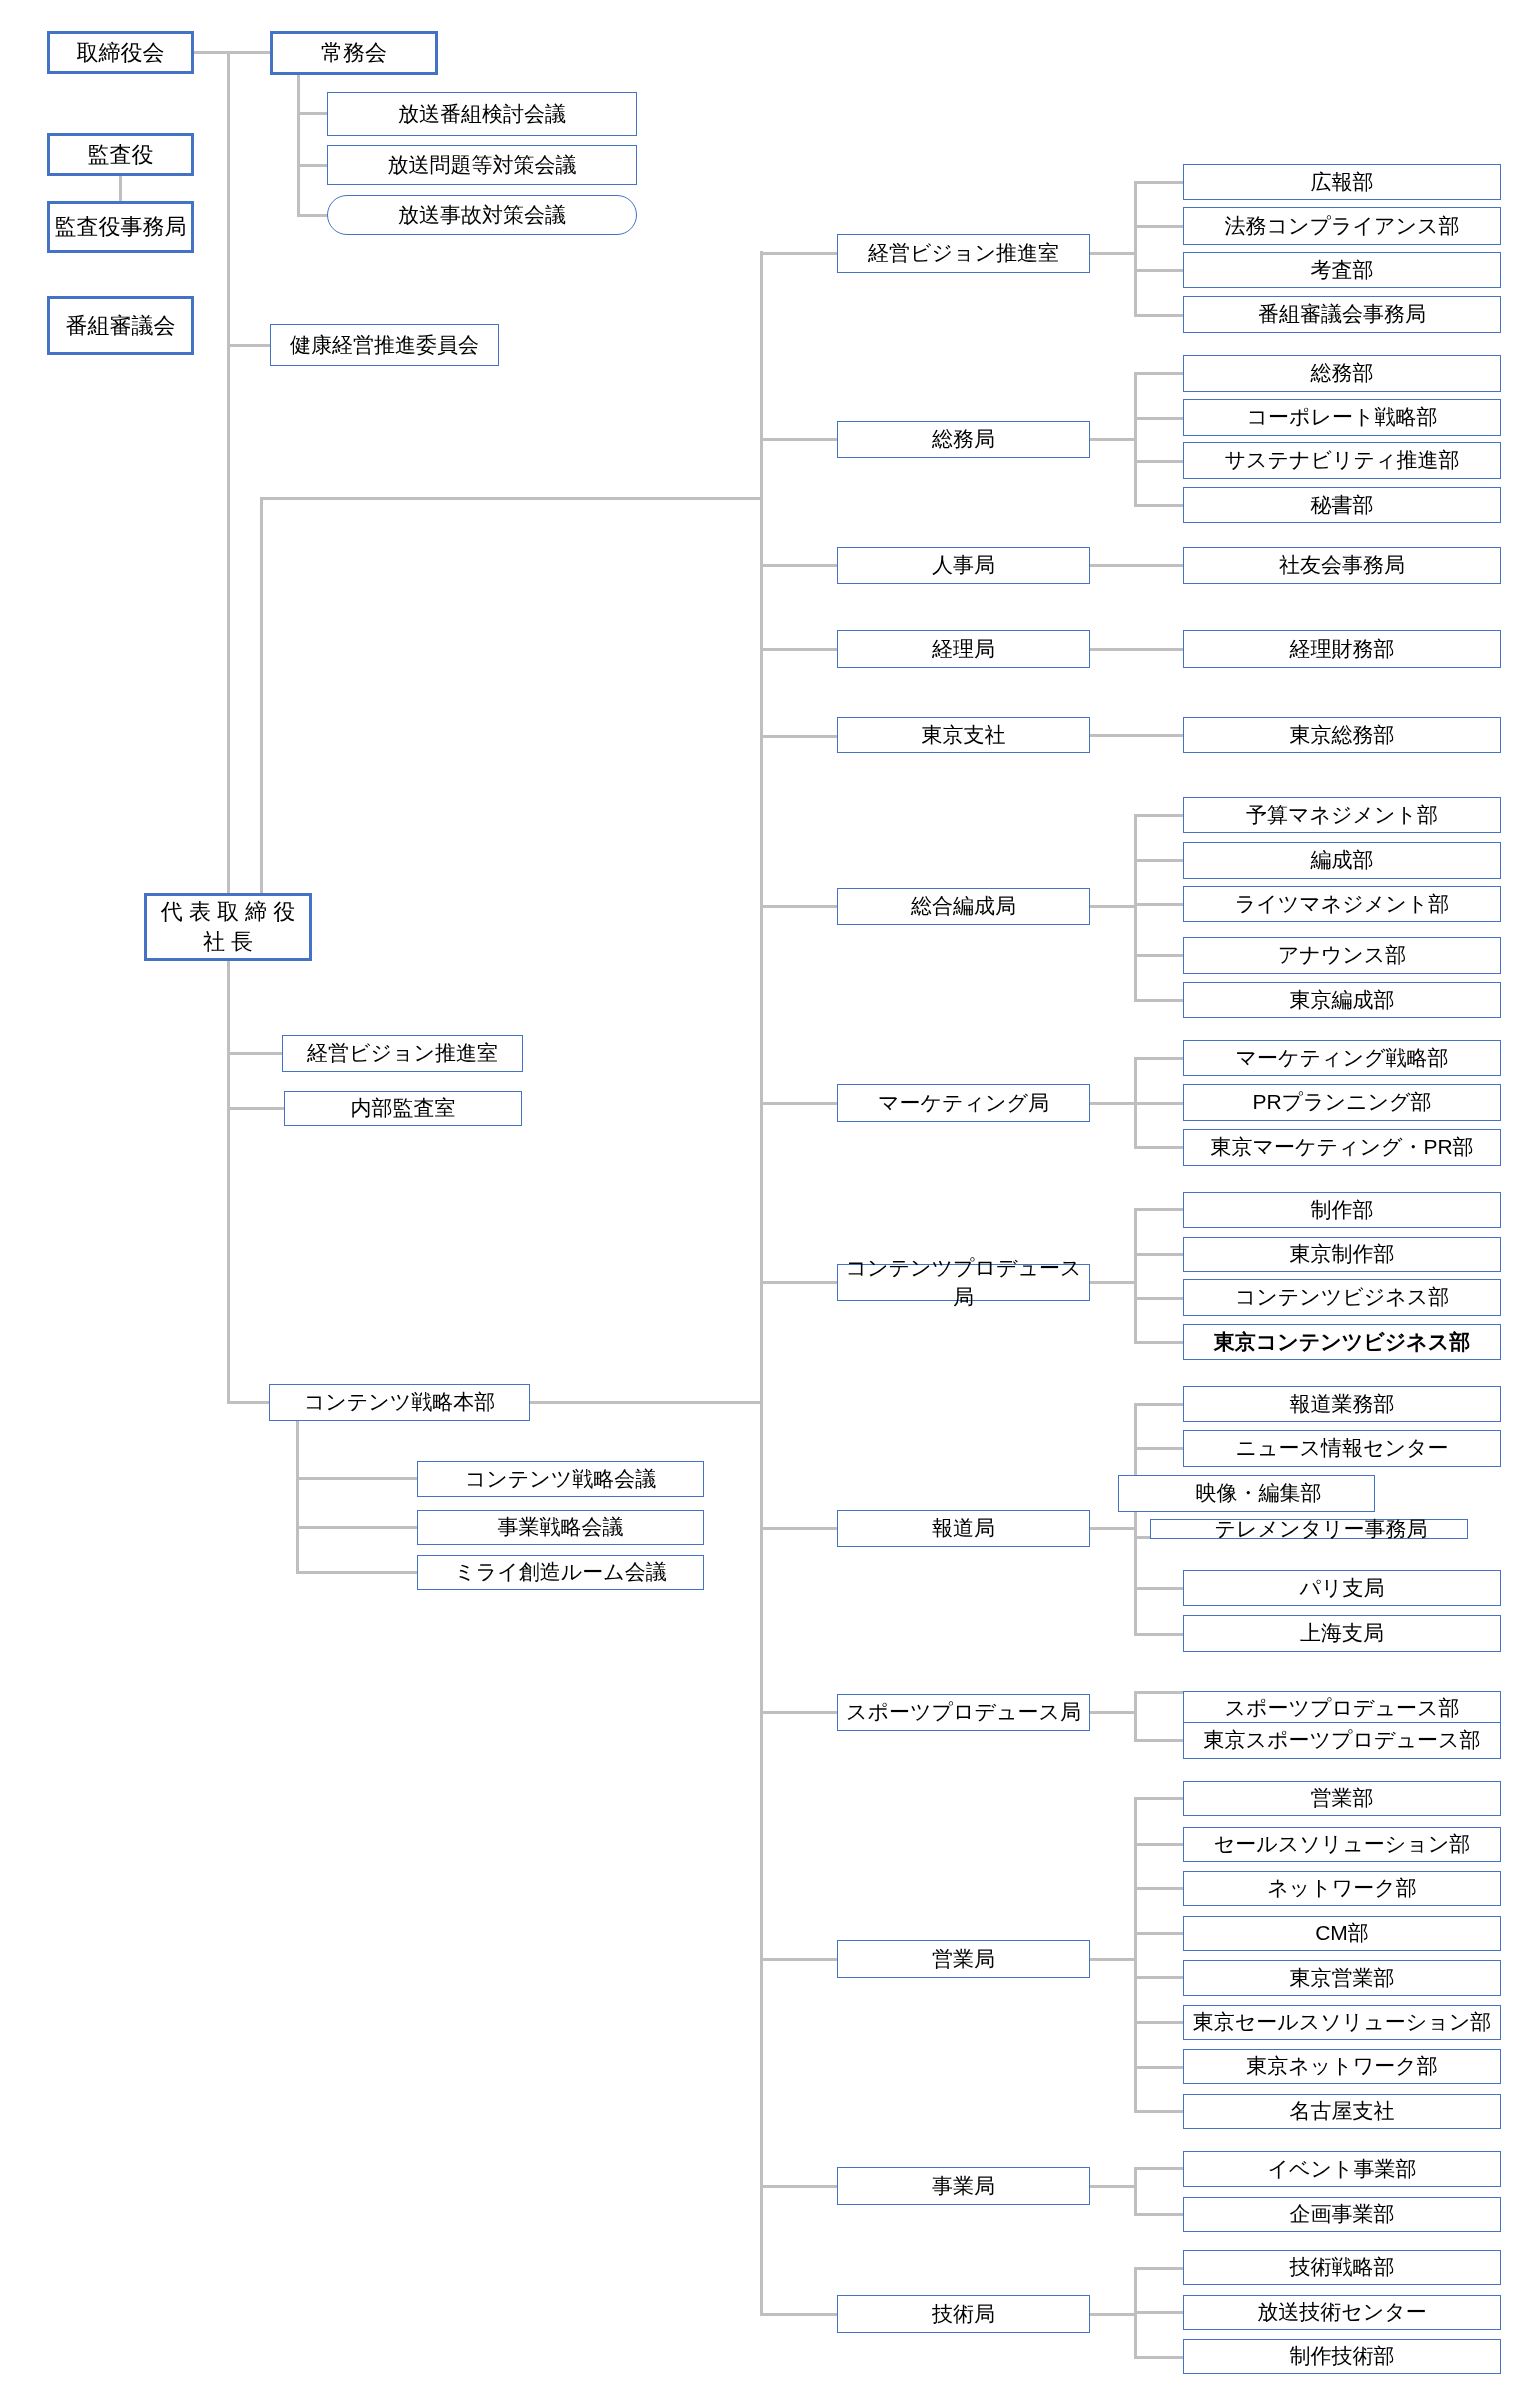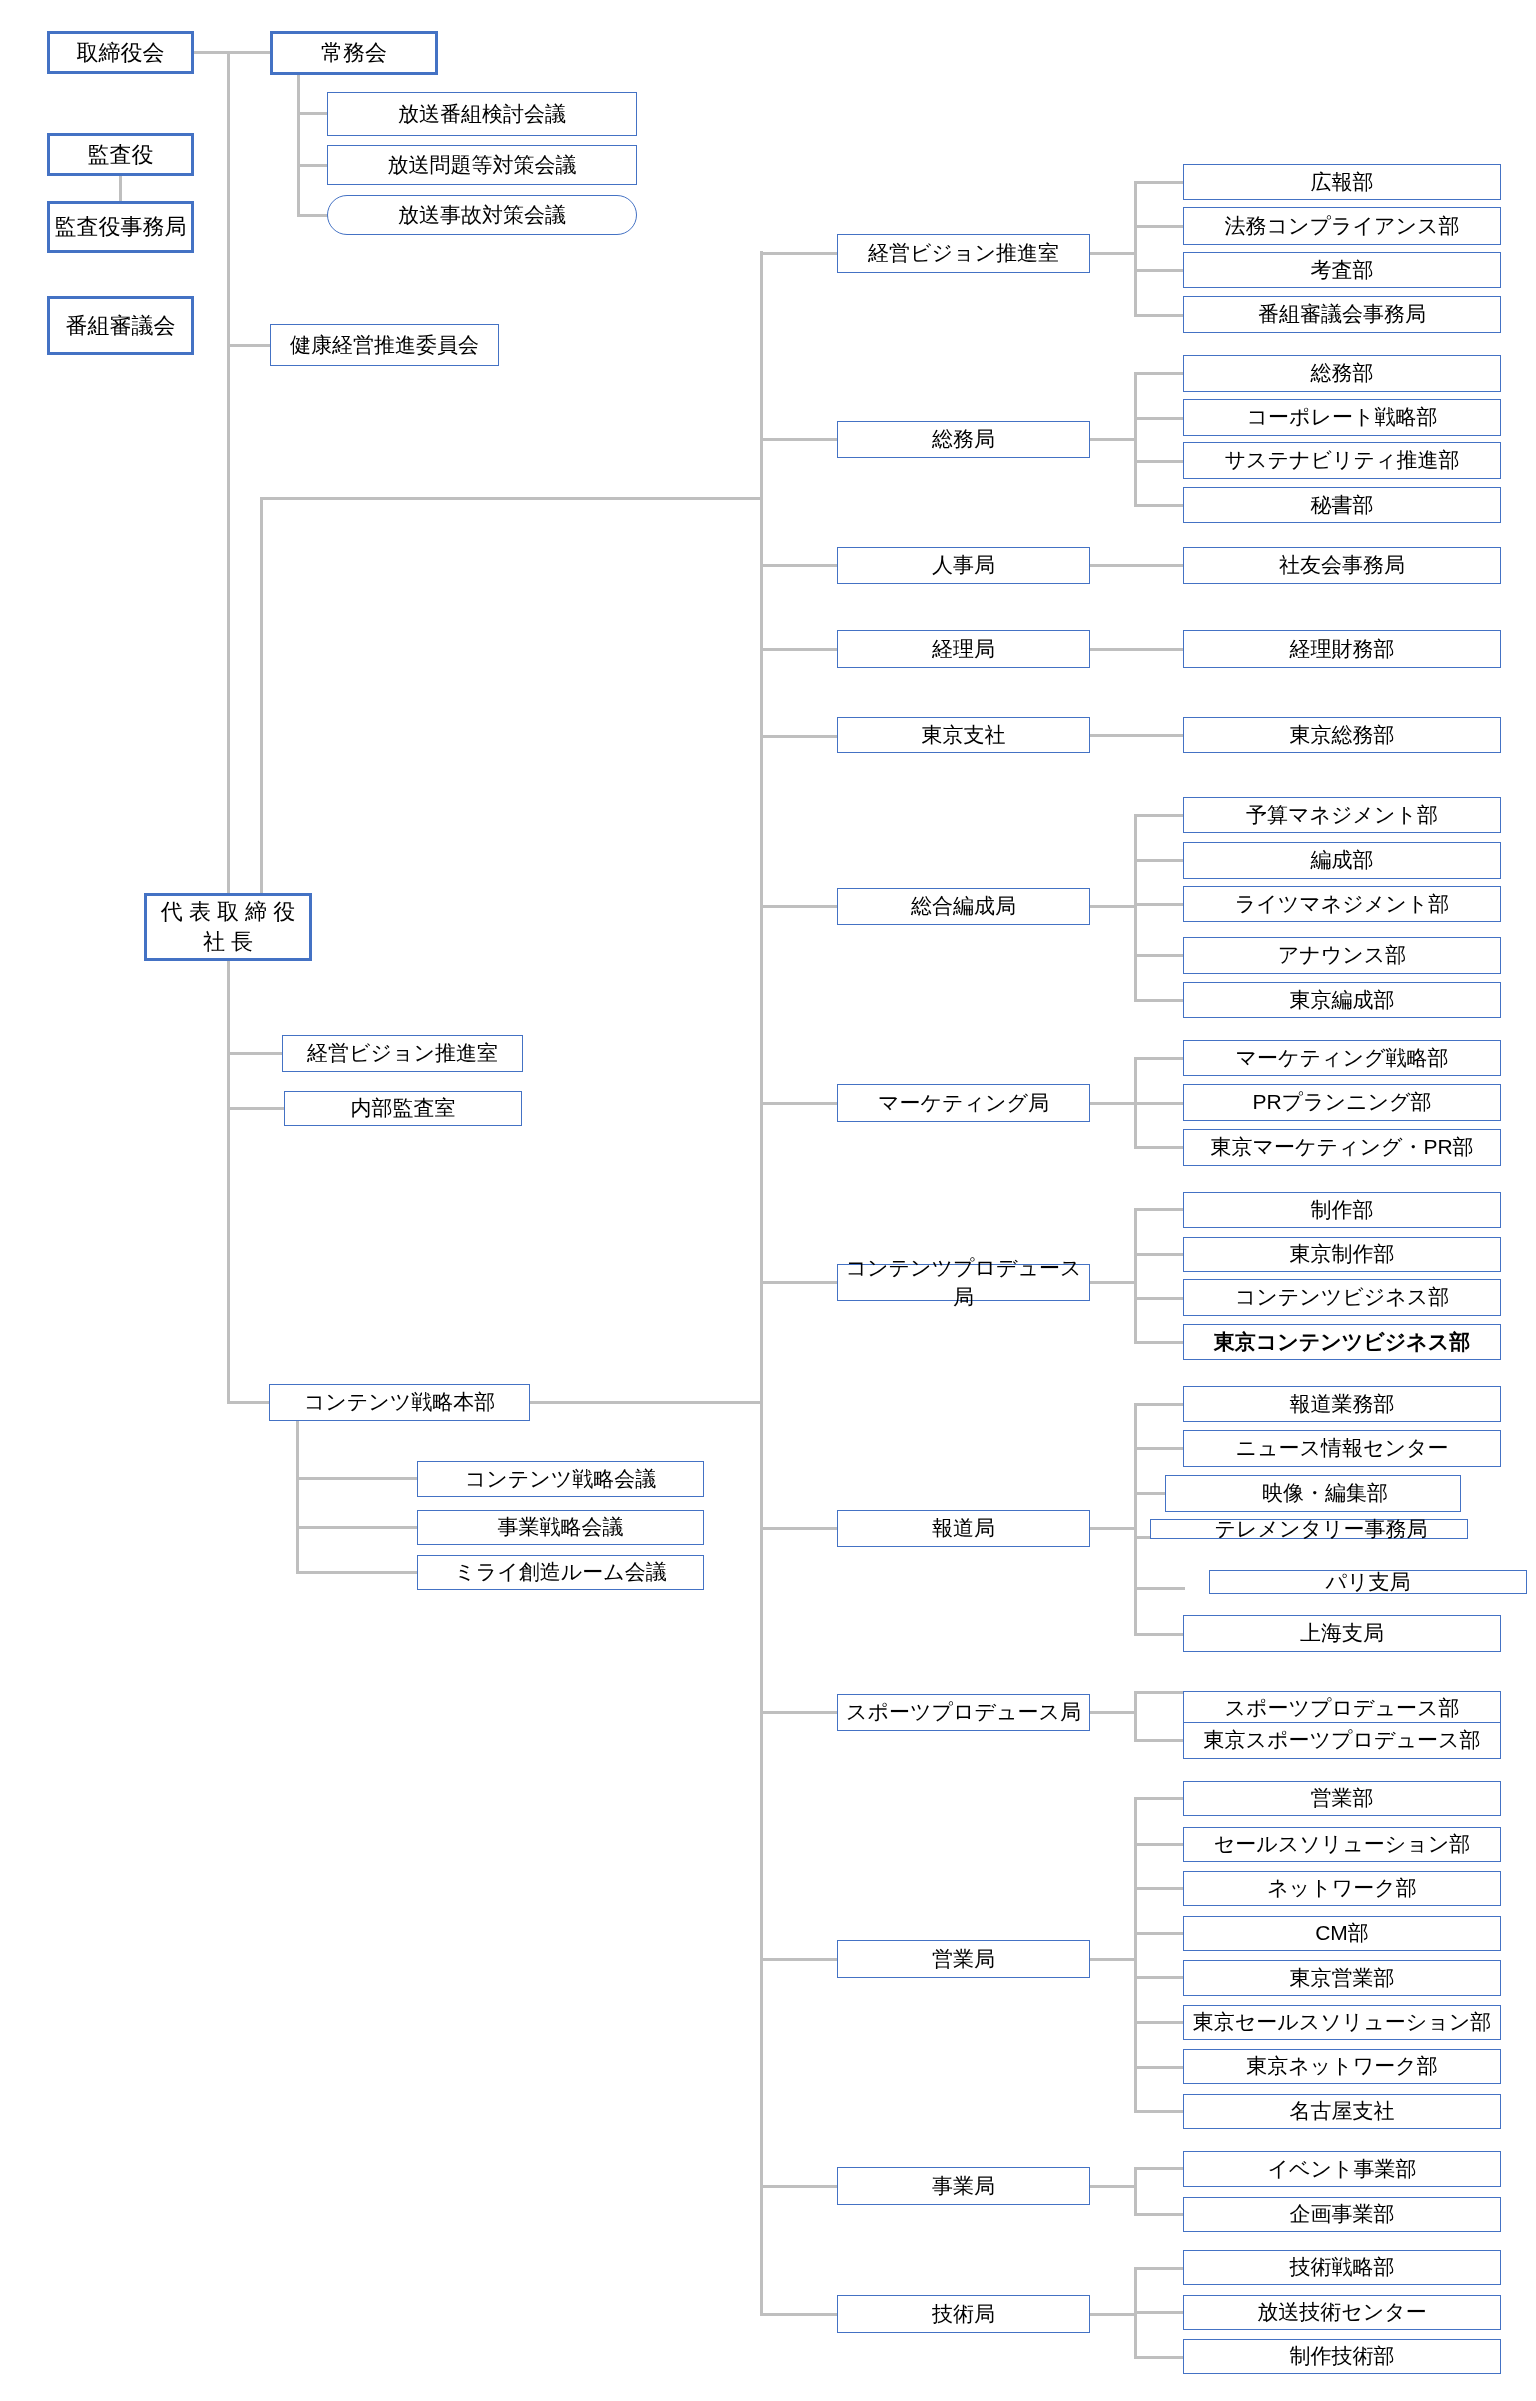--- a/index.html
+++ b/index.html
@@ -90,23 +90,23 @@
     <div class="box thin" style="left: 1183px; top: 982px; width: 318px; height: 36px;">東京編成部</div>
     <div class="box thin" style="left: 1183px; top: 1040px; width: 318px; height: 36px;">マーケティング戦略部</div>
     <div class="box thin" style="left: 1183px; top: 1084px; width: 318px; height: 37px;">PRプランニング部</div>
     <div class="box thin" style="left: 1183px; top: 1129px; width: 318px; height: 37px;">東京マーケティング・PR部</div>
     <div class="box thin" style="left: 1183px; top: 1192px; width: 318px; height: 36px;">制作部</div>
     <div class="box thin" style="left: 1183px; top: 1237px; width: 318px; height: 35px;">東京制作部</div>
     <div class="box thin" style="left: 1183px; top: 1279px; width: 318px; height: 37px;">コンテンツビジネス部</div>
     <div class="box thin" style="left: 1183px; top: 1324px; width: 318px; height: 36px; font-weight: bold;">東京コンテンツビジネス部</div>
     <div class="box thin" style="left: 1183px; top: 1386px; width: 318px; height: 36px;">報道業務部</div>
     <div class="box thin" style="left: 1183px; top: 1430px; width: 318px; height: 37px;">ニュース情報センター</div>
-    <div class="box thin" style="left: 1165px; top: 1475px; width: 296px; height: 37px; padding-left: 24px;">映像・編集部</div>
+    <div class="box thin" style="left: 1118px; top: 1475px; width: 257px; height: 37px; padding-left: 24px;">映像・編集部</div>
     <div class="box thin" style="left: 1150px; top: 1519px; width: 318px; height: 20px; padding-left: 24px;">テレメンタリー事務局</div>
-    <div class="box thin" style="left: 1183px; top: 1570px; width: 318px; height: 24px; margin-left: 26px;">パリ支局</div>
+    <div class="box thin" style="left: 1183px; top: 1570px; width: 318px; height: 36px;">パリ支局</div>
     <div class="box thin" style="left: 1183px; top: 1615px; width: 318px; height: 37px;">上海支局</div>
     <div class="box thin" style="left: 1183px; top: 1674px; width: 318px; height: 35px; margin-top: 17px;">スポーツプロデュース部</div>
     <div class="box thin" style="left: 1183px; top: 1722px; width: 318px; height: 37px;">東京スポーツプロデュース部</div>
     <div class="box thin" style="left: 1183px; top: 1781px; width: 318px; height: 35px;">営業部</div>
     <div class="box thin" style="left: 1183px; top: 1827px; width: 318px; height: 35px;">セールスソリューション部</div>
     <div class="box thin" style="left: 1183px; top: 1871px; width: 318px; height: 35px;">ネットワーク部</div>
     <div class="box thin" style="left: 1183px; top: 1916px; width: 318px; height: 35px;">CM部</div>
     <div class="box thin" style="left: 1183px; top: 1960px; width: 318px; height: 36px;">東京営業部</div>
     <div class="box thin" style="left: 1183px; top: 2005px; width: 318px; height: 35px;">東京セールスソリューション部</div>
     <div class="box thin" style="left: 1183px; top: 2049px; width: 318px; height: 35px;">東京ネットワーク部</div>

